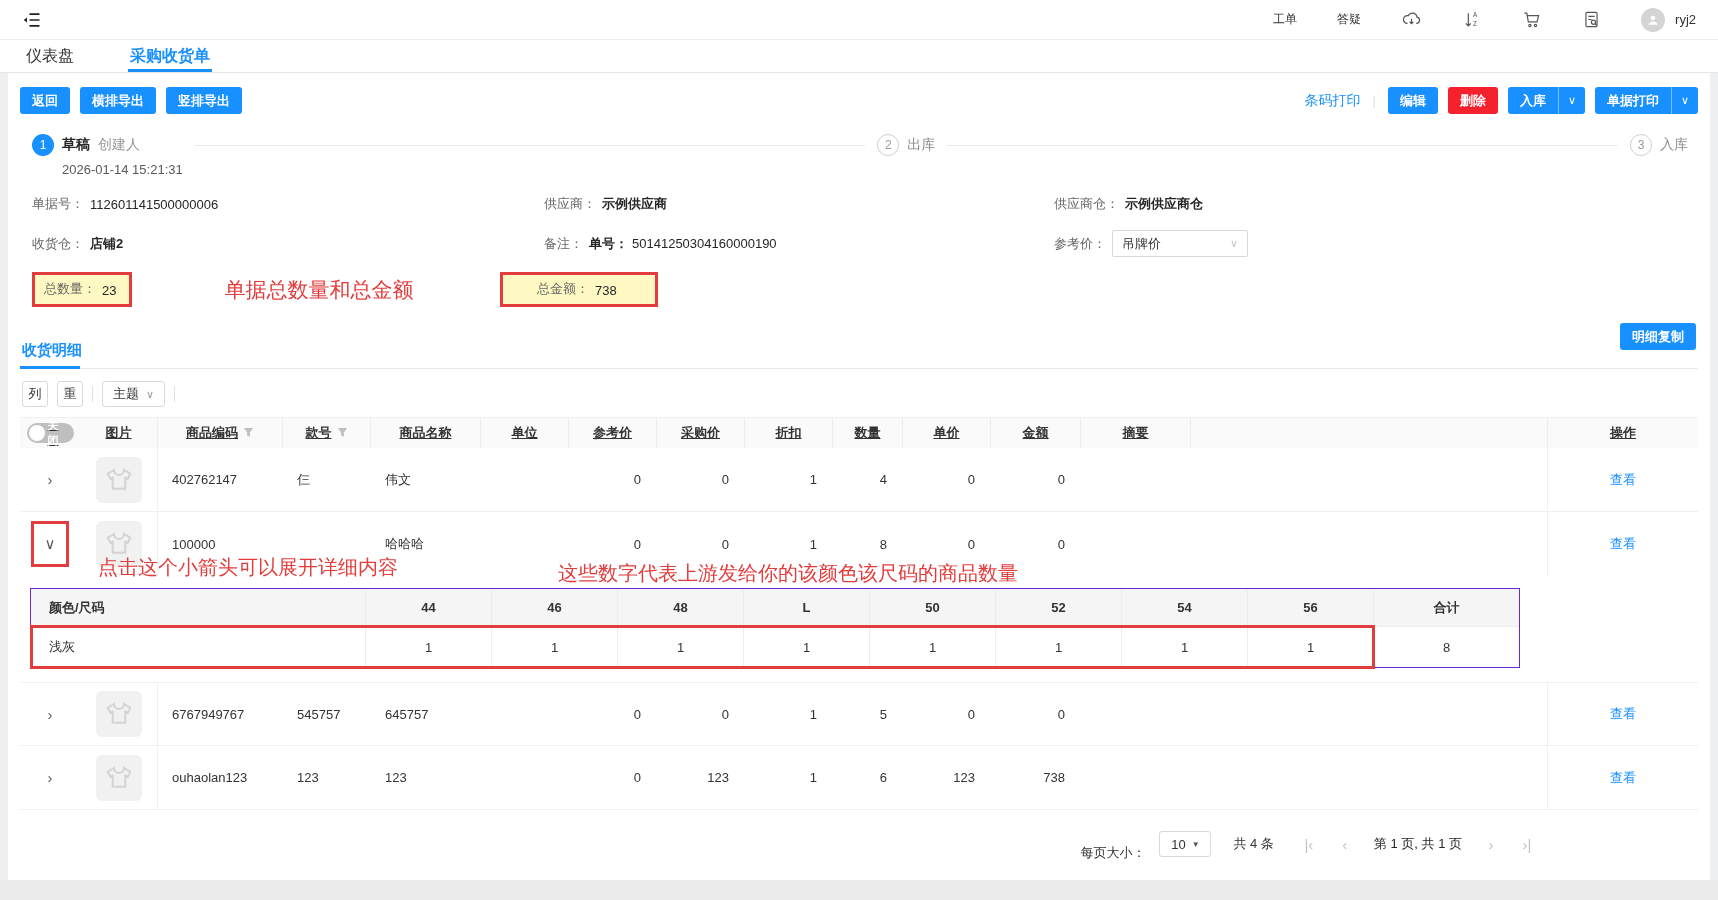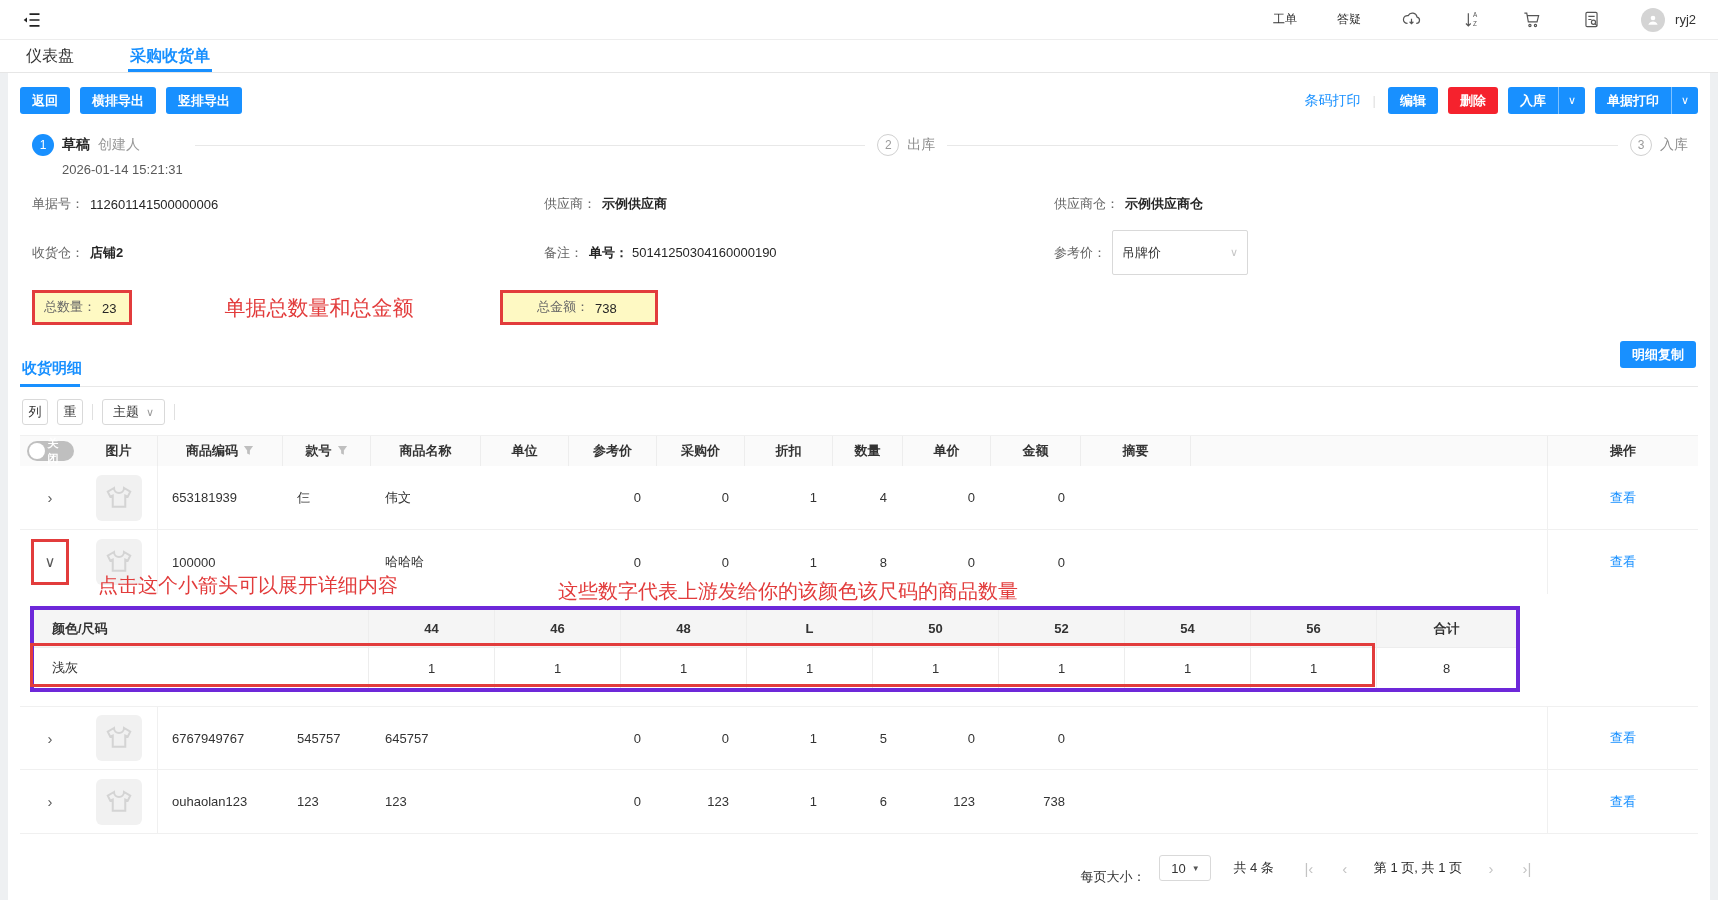--- a/index.html
+++ b/index.html
@@ -57,21 +57,21 @@
   .step-sub { font-size:14px; color:#999; }
   .step-time { font-size:13px; color:#595959; margin-top:6px; }
   .step-connector { flex:1 1 auto; height:1px; background:#e8e8e8; margin:11px 12px 0 12px; }
 
   
   .info-grid { display:grid; grid-template-columns:512px 510px 1fr; padding:12px 0 0 12px; row-gap:15px; }
   .info-item { display:flex; align-items:center; min-height:22px; }
   .ilabel { color:#666; margin-right:6px; white-space:nowrap; }
   .ival { color:#262626; }
   .ival.bold { font-weight:bold; }
-  .select-box { width:136px; height:45px; border:1px solid #d9d9d9; border-radius:2px; display:flex;
+  .select-box { width:136px; height:27px; border:1px solid #d9d9d9; border-radius:2px; display:flex;
                 align-items:center; justify-content:space-between; padding:0 9px; cursor:pointer; background:#fff; }
   .select-box .sel-caret { color:#c6c6c6; font-size:11px; }
   .redbox { border:3px solid #e23c3c; padding:5px 13px 6px 9px; display:inline-flex; align-items:flex-end; background:#fef9c3; }
   .annotation { color:#e23c3c; font-size:20px; white-space:nowrap; }
   .annotation.mid { margin-left:92px; font-size:21px; }
 
   
   .section-head { display:flex; justify-content:space-between; align-items:flex-end; margin-top:16px;
                   border-bottom:1px solid #e8e8e8; padding:0 2px 0 0; }
   .section-title { color:#1890ff; font-size:15px; font-weight:bold; padding:6px 2px 8px 2px; position:relative; }
@@ -84,21 +84,21 @@
               display:inline-flex; align-items:center; justify-content:center; font-size:13px; color:#333; cursor:pointer; padding:0 5px; }
   .tool-theme { gap:7px; padding:0 10px; }
   .tool-theme .sel-caret { color:#999; font-size:11px; }
   .vbar { width:1px; height:16px; background:#e0e0e0; }
 
   
   .dtable { border-top:1px solid #f0f0f0; }
   .trow { display:flex; align-items:stretch; }
   .thead-row { background:#fafafa; height:30px; font-weight:bold; color:#333; }
   .tcell { display:flex; align-items:center; justify-content:center; gap:5px; position:relative; }
-  .thead-row .tcell { border-right:1px solid #ededed; font-size:13px; }
+  .thead-row .tcell { border-right:1px solid #ededed; font-size:13px;text-decoration:underline; }
   .thead-row .tcell:last-child, .thead-row .tcell.no-r { border-right:none; }
   .c-expand { width:60px; flex:0 0 auto; }
   .c-img    { width:78px; flex:0 0 auto; }
   .c-code   { width:125px; flex:0 0 auto; justify-content:flex-start; padding-left:14px; }
   .c-style  { width:88px; flex:0 0 auto; justify-content:flex-start; padding-left:14px; }
   .c-name   { width:110px; flex:0 0 auto; justify-content:flex-start; padding-left:14px; }
   .c-unit   { width:88px; flex:0 0 auto; }
   .c-num    { width:88px; flex:0 0 auto; justify-content:flex-end; padding-right:16px; }
   .c-qty    { width:70px; flex:0 0 auto; justify-content:flex-end; padding-right:16px; }
   .c-amt    { width:90px; flex:0 0 auto; justify-content:flex-end; padding-right:16px; }
@@ -122,21 +122,21 @@
             color:#fff; font-size:11px; cursor:pointer; padding:0 6px 0 2px; gap:3px; }
   .toggle-knob { width:16px; height:16px; border-radius:50%; background:#fff; flex:0 0 auto; }
   .filter-icon svg { width:11px; height:11px; fill:#bfbfbf; }
 
   
   .row-rel { position:relative; }
   .ann-expand { position:absolute; left:78px; top:42px; font-size:20px; z-index:5; }
 
   
   .subwrap { position:relative; margin:12px 0 14px 10px; width:1490px; }
-  .subtable { width:100%; border:4px solid #6d28d9; border-collapse:collapse; }
+  .subtable { width:100%; border:1px solid #6d28d9; border-collapse:collapse; }
   .sub-hrow { display:flex; background:#f5f5f5; height:37px; }
   .sub-drow { display:flex; background:#fff; height:41px; border-top:1px solid #ededed; }
   .sub-cell { display:flex; align-items:center; justify-content:center; border-right:1px solid #ededed; font-size:13px; color:#333; }
   .sub-cell:last-child { border-right:none; }
   .sc-color { width:335px; flex:0 0 auto; justify-content:flex-start; padding-left:18px; }
   .sc-size  { width:126px; flex:0 0 auto; }
   .sc-total { flex:1 1 auto; }
   .sub-redbox { position:absolute; left:0; top:37px; width:1345px; height:44px; border:3px solid #e23c3c; pointer-events:none; }
   .ann-sku { position:absolute; left:528px; top:-28px; font-size:20px; z-index:5; }
 
@@ -363,21 +363,21 @@
       <div class="tcell c-expand">
         <span class="expand-btn">›</span>
       </div>
       <div class="tcell c-img">
         <span class="img-ph">
               <svg viewBox="0 0 24 24">
                 <path d="M8 4l-5 3 2 4 2-1v9h10v-9l2 1 2-4-5-3a3 3 0 0 1-8 0z"></path>
               </svg>
             </span>
       </div>
-      <div class="tcell c-code">653181939</div>
+      <div class="tcell c-code">402762147</div>
       <div class="tcell c-style">仨</div>
       <div class="tcell c-name">伟文</div>
       <div class="tcell c-unit"></div>
       <div class="tcell c-num">0</div>
       <div class="tcell c-num">0</div>
       <div class="tcell c-num">1</div>
       <div class="tcell c-qty">4</div>
       <div class="tcell c-num">0</div>
       <div class="tcell c-amt">0</div>
       <div class="tcell c-sum"></div>

